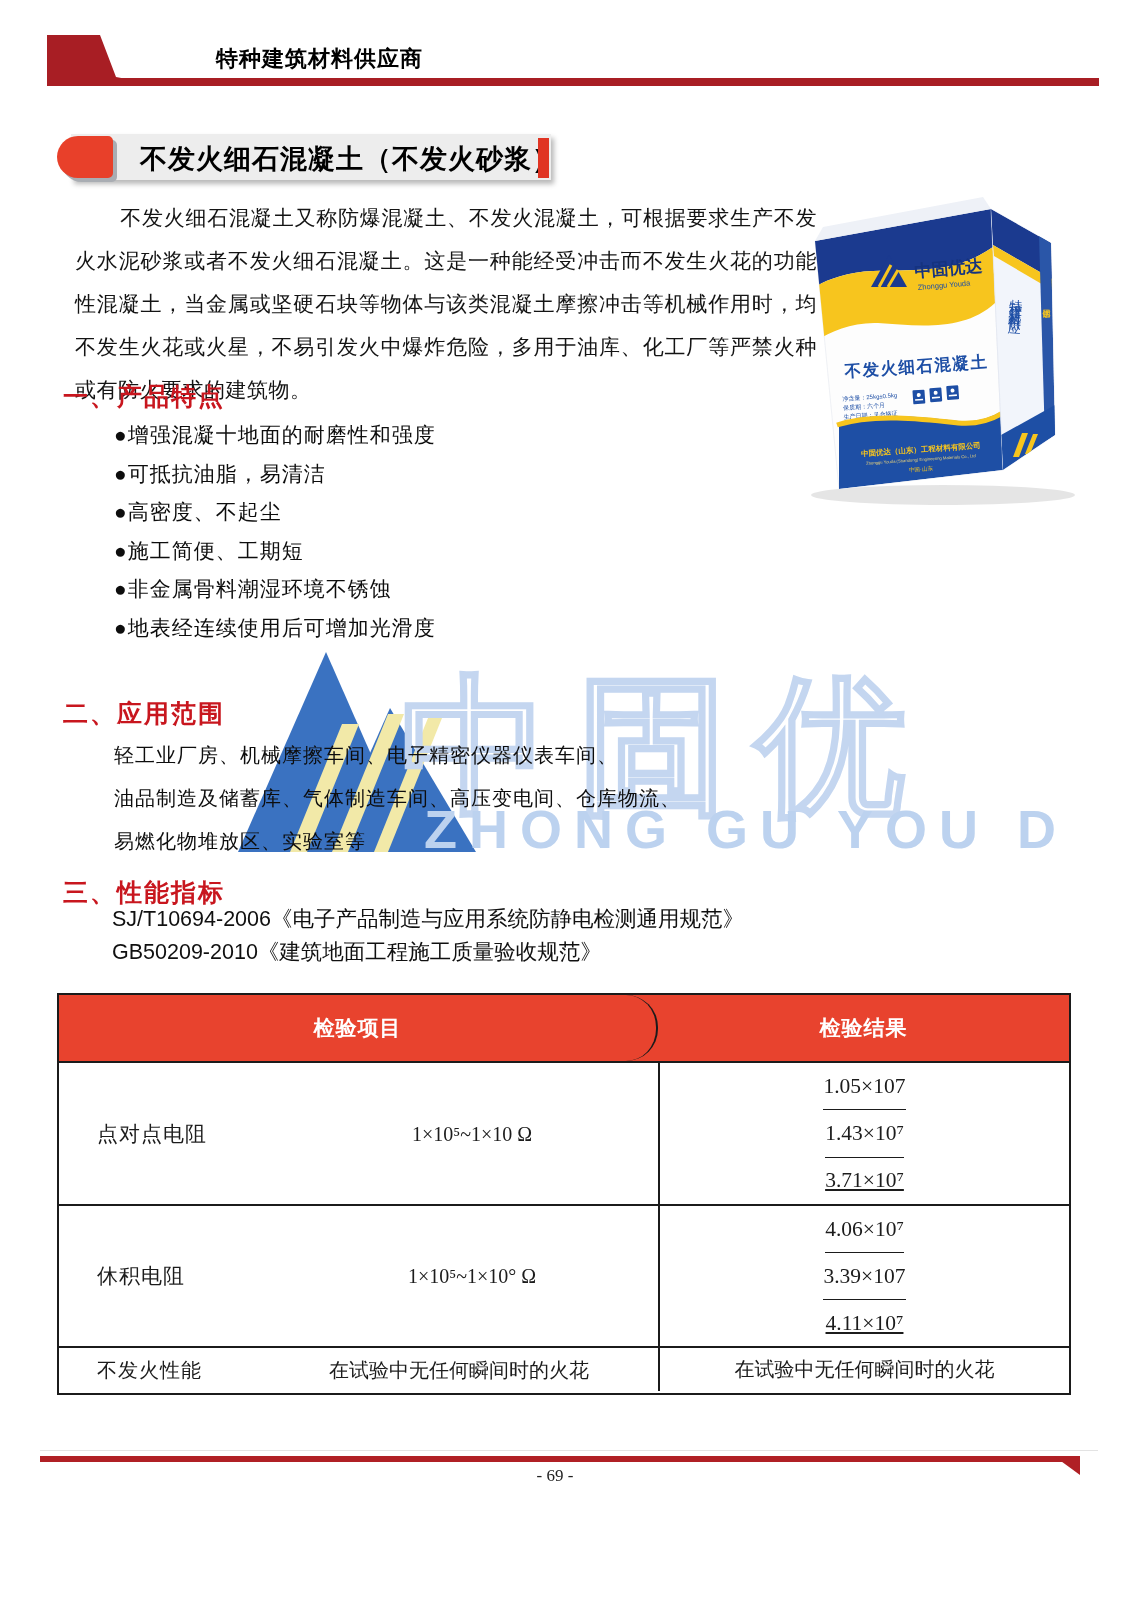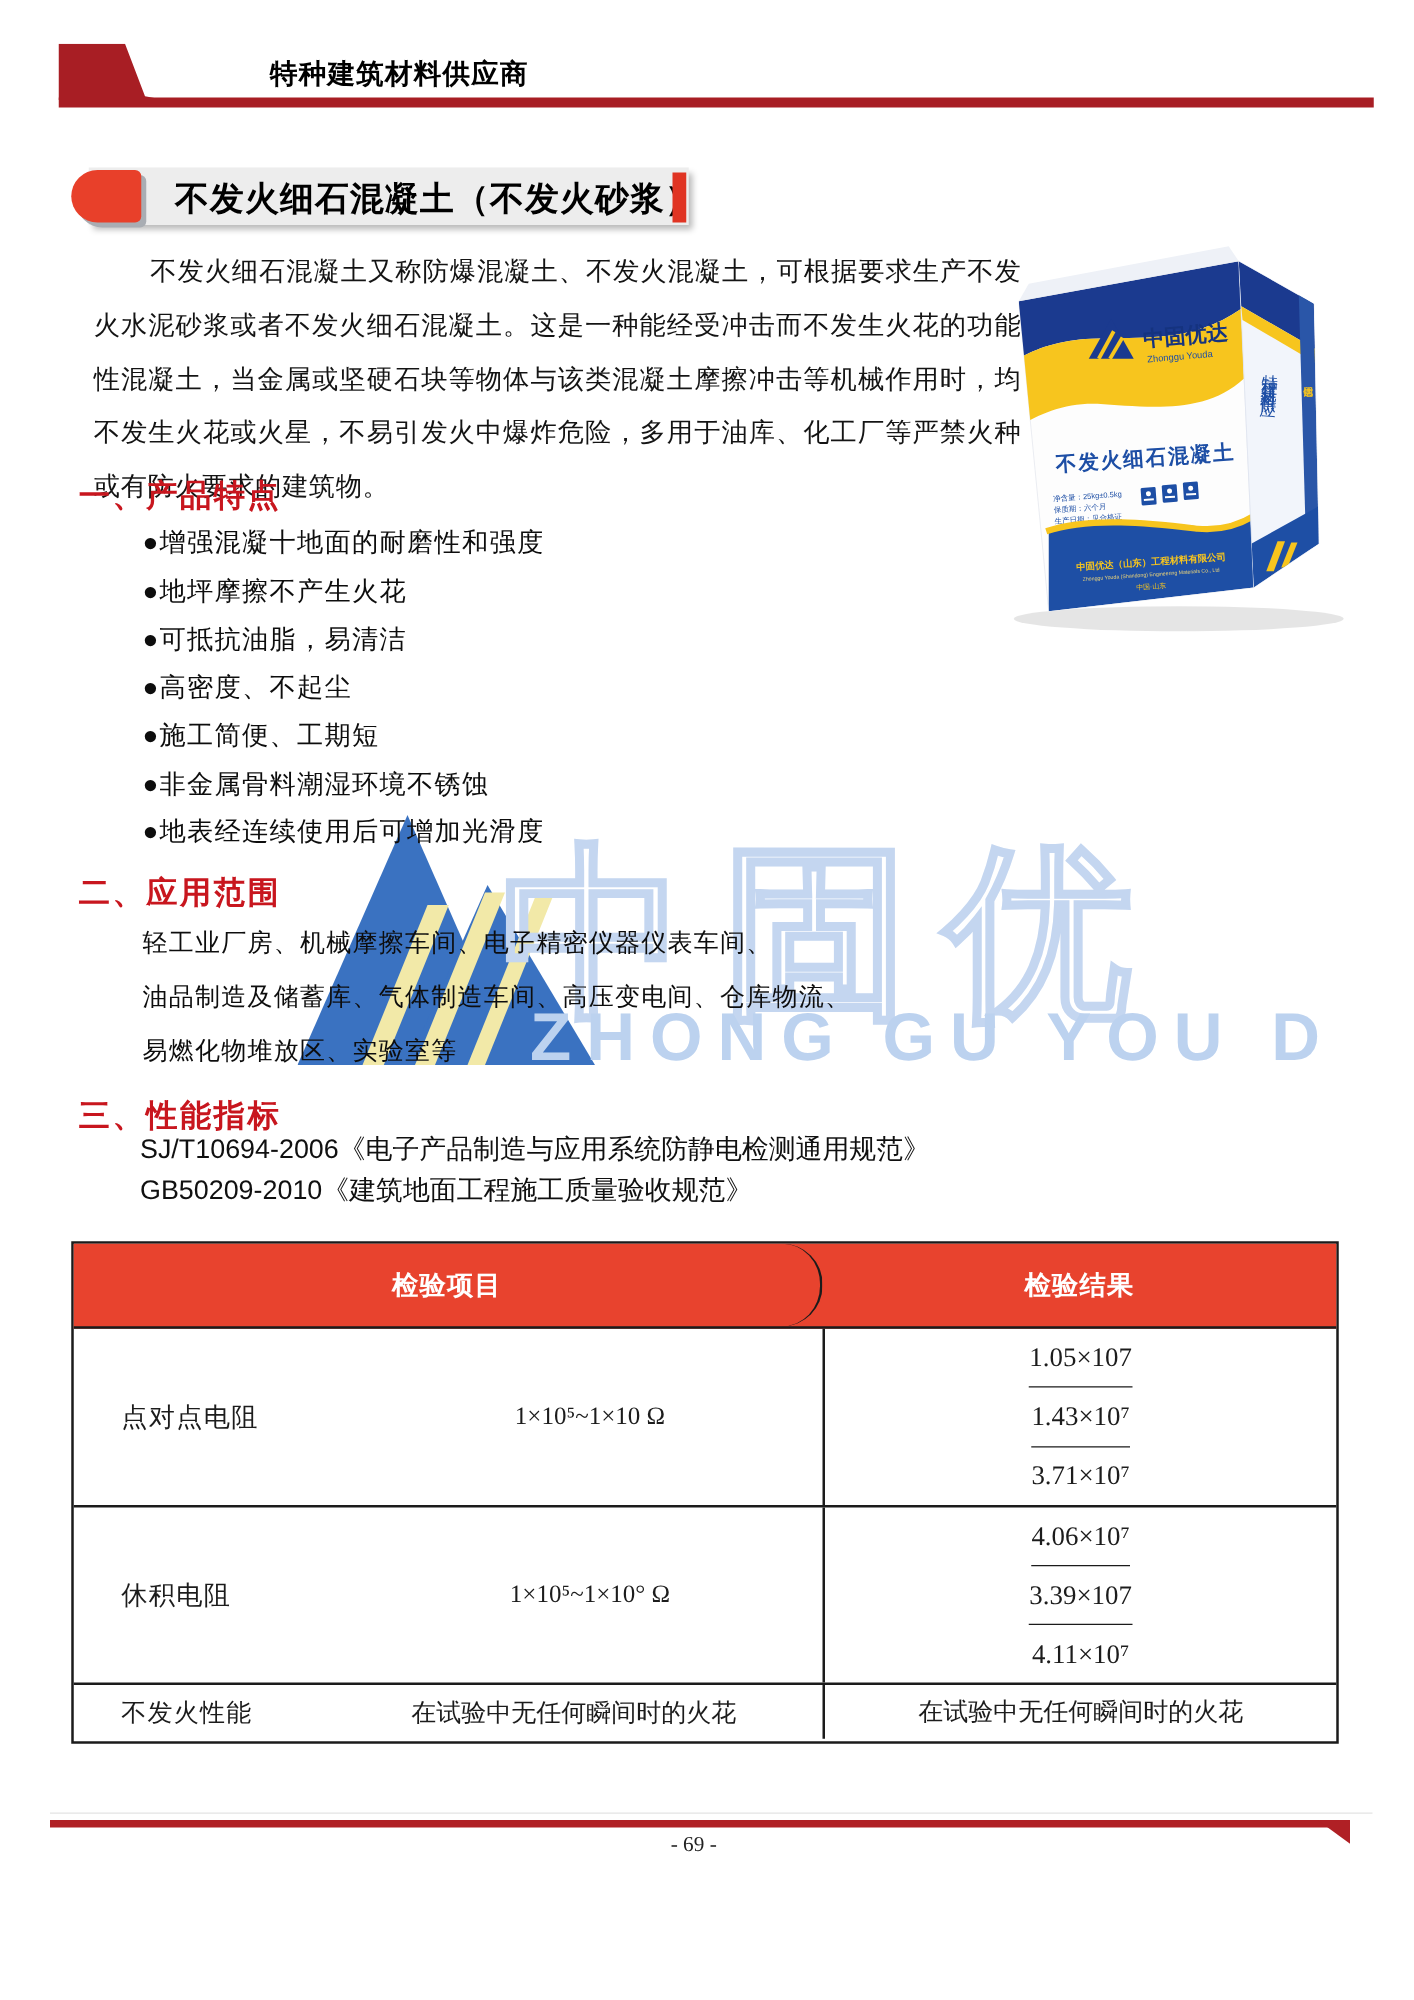--- a/index.html
+++ b/index.html
@@ -46,21 +46,21 @@
   .grp.g1{height:143px;border-bottom:2px solid #1b1b1b;}
   .grp.g2{height:142px;border-bottom:2px solid #1b1b1b;}
   .gleft{position:relative;width:599px;}
   .cell-item{position:absolute;left:38px;top:50%;transform:translateY(-50%);
              font-family:"Liberation Serif",serif;font-size:21px;color:#1c1c1c;letter-spacing:1px;}
   .cell-range{position:absolute;left:240px;width:346px;text-align:center;top:50%;transform:translateY(-50%);
               font-family:"Liberation Serif",serif;font-size:20px;color:#1c1c1c;}
   .gright{flex:1;border-left:2px solid #1b1b1b;display:flex;flex-direction:column;box-sizing:border-box;align-items:center;}
   .rcell{flex:1;display:flex;align-items:center;justify-content:center;
          font-family:"Liberation Serif",serif;font-size:21.5px;color:#1c1c1c;border-bottom:1.5px solid #1b1b1b;}
-  .rcell:last-child{border-bottom:none;}
+  .rcell:last-child{border-bottom:none;text-decoration:underline;}
   .frow{position:relative;height:43px;}
   .fr-item{position:absolute;left:38px;top:50%;transform:translateY(-50%);
            font-family:"Liberation Serif",serif;font-size:20px;color:#1c1c1c;letter-spacing:1px;}
   .fr-range{position:absolute;left:200px;width:400px;text-align:center;top:50%;transform:translateY(-50%);
             font-family:"Liberation Serif",serif;font-size:20px;color:#1c1c1c;}
   .fr-result{position:absolute;left:599px;right:0;top:0;bottom:0;border-left:2px solid #1b1b1b;
              display:flex;align-items:center;justify-content:center;
              font-family:"Liberation Serif",serif;font-size:20px;color:#1c1c1c;}
 
   
@@ -157,21 +157,20 @@
         <polygon points="136,206 190,72 204,72 150,206"></polygon>
       </g>
     </g>
     <text x="162" y="152" font-size="150" font-weight="bold" fill="none" stroke="#c4d6f0" stroke-width="2.5" letter-spacing="28">中固优</text>
     <text x="186" y="202" font-size="54" font-weight="bold" fill="#bcd2ef" letter-spacing="12">ZHONG GU YOU DA</text>
   </svg>
 
   <div class="sec-head z1" style="left:63px;top:380px;">一、产品特点</div>
   <div class="feature-list z1">
     <div>●增强混凝十地面的耐磨性和强度</div>
-    <div>●地坪摩擦不产生火花</div>
     <div>●可抵抗油脂，易清洁</div>
     <div>●高密度、不起尘</div>
     <div>●施工简便、工期短</div>
     <div>●非金属骨料潮湿环境不锈蚀</div>
     <div>●地表经连续使用后可增加光滑度</div>
   </div>
 
   <div class="sec-head z1" style="left:63px;top:697px;">二、应用范围</div>
   <div class="app-lines z1">
     <div>轻工业厂房、机械摩擦车间、电子精密仪器仪表车间、</div>

